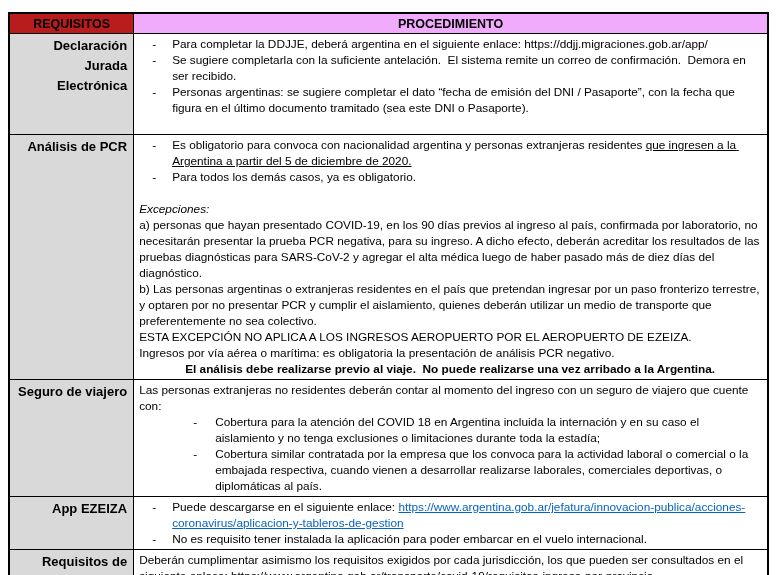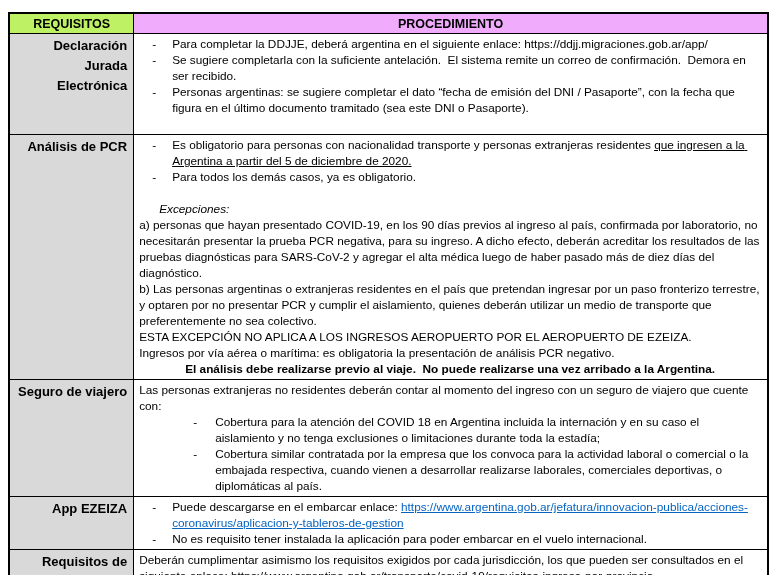--- a/index.html
+++ b/index.html
@@ -32,21 +32,21 @@
   }
   th.col-req  { width: 118px; }
   th.col-proc { width: 623px; }
   .req-table th {
     font-size: 12.5px;
     line-height: 16px;
     font-weight: bold;
     text-align: center;
     padding: 2px 2px 1px 2px;
   }
-  th.col-req  { background: #bef264; }
+  th.col-req  { background: #b91c1c; }
   th.col-proc { background: #f0abfc; }
   td.req-cell {
     background: #d9d9d9;
     text-align: right;
     font-weight: bold;
     font-size: 13px;
     line-height: 20px;
     padding: 2px 6px;
   }
   td.proc-cell {
@@ -62,21 +62,21 @@
   }
   .block.bullet .marker {
     position: absolute;
     left: 13px;
     top: 0;
   }
   .block.bullet.indent2 { padding-left: 76px; }
   .block.bullet.indent2 .marker { left: 54px; }
   .spacer { height: 16px; }
   .underline { text-decoration: underline; }
-  .italic { font-style: italic; margin-left: 20px; }
+  .italic { font-style: italic; }
   .bold { font-weight: bold; margin-left: 46px; }
   a.link {
     color: #0563c1;
     text-decoration: underline;
     cursor: pointer;
   }
 </style>
 </head>
 <body>
 
@@ -101,21 +101,21 @@
               <div class="spacer"></div>
             </div>
     </td>
   </tr>
         <tr>
     <td class="req-cell">
       <div>Análisis de PCR</div>
     </td>
     <td class="proc-cell">
       <div>
-              <div class="block bullet"><span class="marker">-</span><span>Es obligatorio para personas con nacionalidad transporte y personas extranjeras residentes </span><span class="underline">que ingresen a la Argentina a partir del 5 de diciembre de 2020.</span></div>
+              <div class="block bullet"><span class="marker">-</span><span>Es obligatorio para convoca con nacionalidad argentina y personas extranjeras residentes </span><span class="underline">que ingresen a la Argentina a partir del 5 de diciembre de 2020.</span></div>
               <div class="block bullet"><span class="marker">-</span><span>Para todos los demás casos, ya es obligatorio.</span></div>
               <div class="spacer"></div>
               <div class="block para"><span class="italic">Excepciones:</span></div>
               <div class="block para"><span>a) personas que hayan presentado COVID-19, en los 90 días previos al ingreso al país, confirmada por laboratorio, no necesitarán presentar la prueba PCR negativa, para su ingreso. A dicho efecto, deberán acreditar los resultados de las pruebas diagnósticas para SARS-CoV-2 y agregar el alta médica luego de haber pasado más de diez días del diagnóstico.</span></div>
               <div class="block para"><span>b) Las personas argentinas o extranjeras residentes en el país que pretendan ingresar por un paso fronterizo terrestre, y optaren por no presentar PCR y cumplir el aislamiento, quienes deberán utilizar un medio de transporte que preferentemente no sea colectivo.</span></div>
               <div class="block para"><span>ESTA EXCEPCIÓN NO APLICA A LOS INGRESOS AEROPUERTO POR EL AEROPUERTO DE EZEIZA.</span></div>
               <div class="block para"><span>Ingresos por vía aérea o marítima: es obligatoria la presentación de análisis PCR negativo.</span></div>
               <div class="block para"><span class="bold">El análisis debe realizarse previo al viaje.  No puede realizarse una vez arribado a la Argentina.</span></div>
             </div>
     </td>
@@ -131,21 +131,21 @@
               <div class="block bullet indent2"><span class="marker">-</span><span>Cobertura similar contratada por la empresa que los convoca para la actividad laboral o comercial o la embajada respectiva, cuando vienen a desarrollar realizarse laborales, comerciales deportivas, o diplomáticas al país.</span></div>
             </div>
     </td>
   </tr>
         <tr>
     <td class="req-cell">
       <div>App EZEIZA</div>
     </td>
     <td class="proc-cell">
       <div>
-              <div class="block bullet"><span class="marker">-</span><span>Puede descargarse en el embarcar enlace: </span><a class="link">https://www.argentina.gob.ar/jefatura/innovacion-publica/acciones-coronavirus/aplicacion-y-tableros-de-gestion</a></div>
+              <div class="block bullet"><span class="marker">-</span><span>Puede descargarse en el siguiente enlace: </span><a class="link">https://www.argentina.gob.ar/jefatura/innovacion-publica/acciones-coronavirus/aplicacion-y-tableros-de-gestion</a></div>
               <div class="block bullet"><span class="marker">-</span><span>No es requisito tener instalada la aplicación para poder embarcar en el vuelo internacional.</span></div>
             </div>
     </td>
   </tr>
         <tr>
     <td class="req-cell">
       <div>Requisitos de ingreso de cada Jurisdicción</div>
     </td>
     <td class="proc-cell">
       <div>

